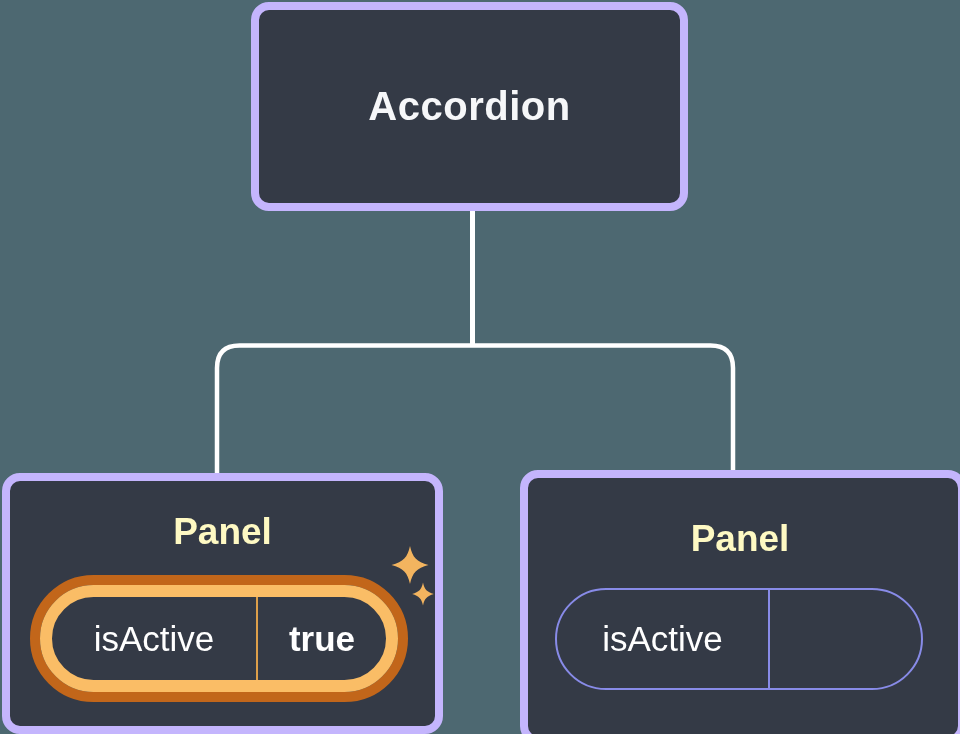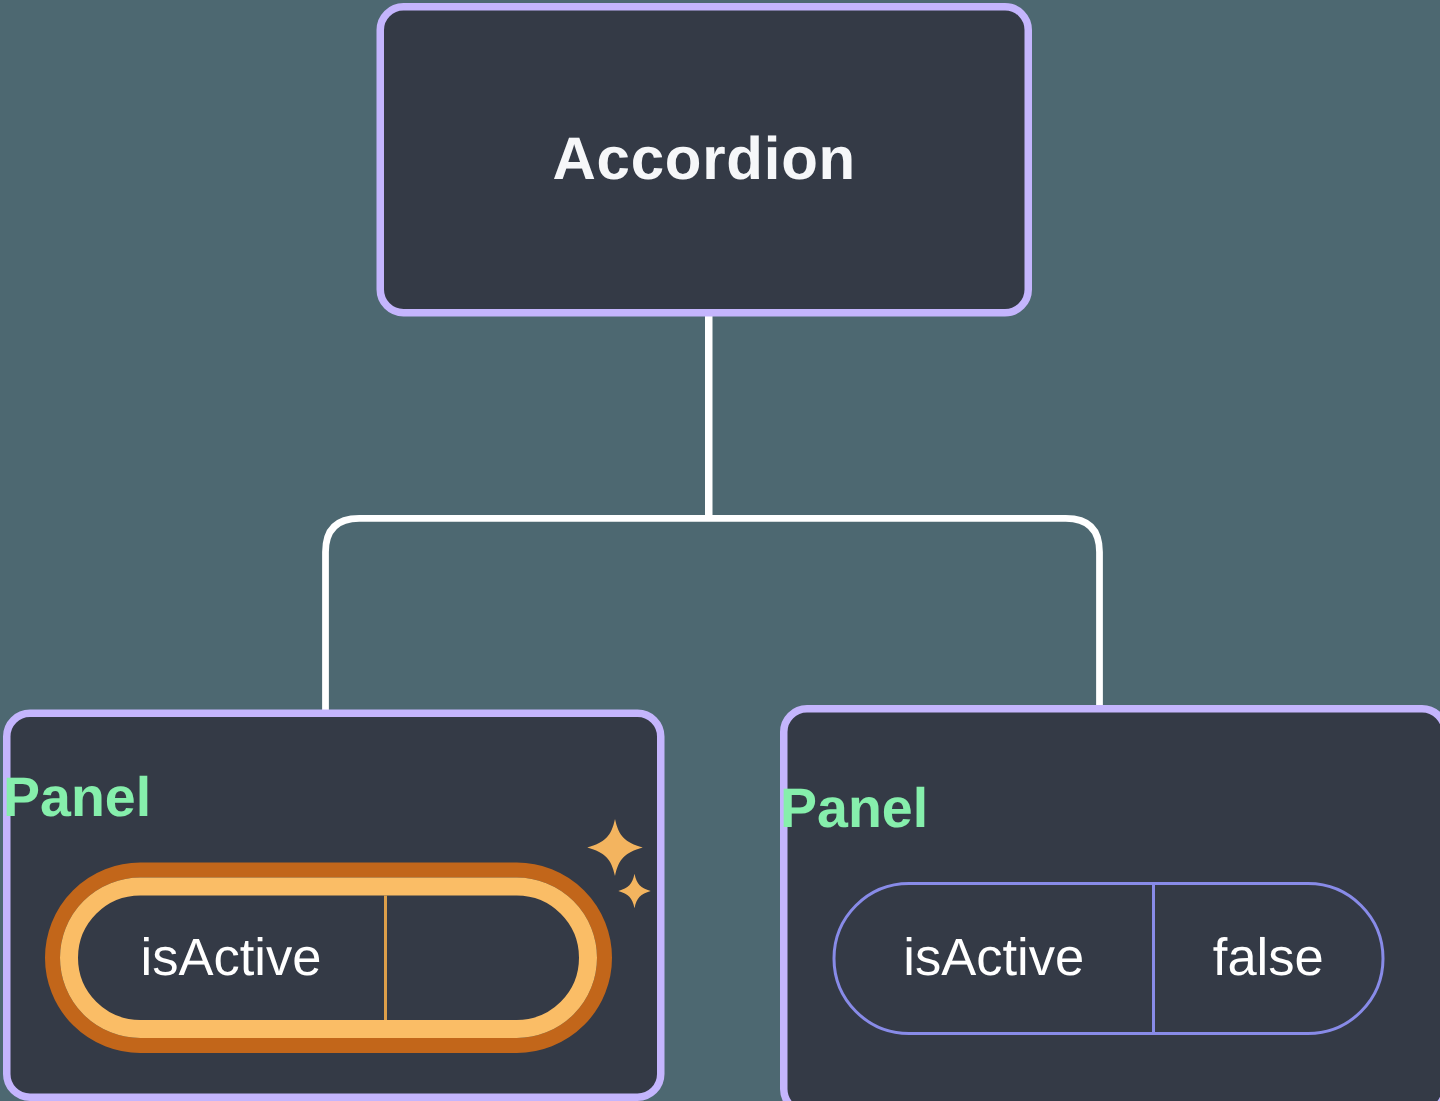--- a/index.html
+++ b/index.html
@@ -17,21 +17,21 @@
   .connector-svg{
     position:absolute;
     left:0; top:0;
     width:960px; height:734px;
     display:block;
   }
   .node{
     position:absolute;
     box-sizing:border-box;
     background:#343a46;
-    border:5px solid #c4b5fd;
+    border:8px solid #c4b5fd;
     border-radius:18px;
   }
   .node-accordion{
     left:251px; top:2px;
     width:437px; height:209px;
     display:flex; align-items:center; justify-content:center;
   }
   .node-title{
     color:#f6f7f9;
     font-size:40px;
@@ -42,22 +42,22 @@
     left:2px; top:473px;
     width:441px; height:261px;
   }
   .node-panel-right{
     left:520px; top:470px;
     width:446px; height:274px;
   }
   .panel-title{
     position:absolute;
     left:0; width:100%;
-    text-align:left;
-    color:#86efac;
+    text-align:center;
+    color:#fef9c3;
     font-size:37px;
     font-weight:600;
   }
   .panel-title-left{ top:511px; }
   .panel-title-right{ top:518px; }
 
   
   .pill-active-outer{
     position:absolute;
     left:30px; top:575px;
@@ -134,33 +134,33 @@
   </div>
 
   <div class="node node-panel-left"></div>
   <div class="panel-title panel-title-left" style="left:2px; width:441px;">Panel</div>
 
   <div class="pill-active-outer">
     <div class="pill-active-inner">
       <div class="cell-name">
         <span class="prop-text">isActive</span>
       </div>
+      <div class="cell-value">
+        <span class="prop-text prop-value-bold">true</span>
+      </div>
     </div>
   </div>
 
   <svg class="sparkles-svg" viewBox="385 542 55 66" xmlns="http://www.w3.org/2000/svg">
     <path fill="#f3b45f" d="M410 546 C412.5 557.5 416.5 561.5 428.5 565 C416.5 568.5 412.5 572.5 410 584 C407.5 572.5 403.5 568.5 391.5 565 C403.5 561.5 407.5 557.5 410 546 Z"></path>
     <path fill="#f3b45f" d="M423 582.5 C424.5 589.5 427 592 433.8 594 C427 596 424.5 598.5 423 605.5 C421.5 598.5 419 596 412.2 594 C419 592 421.5 589.5 423 582.5 Z"></path>
   </svg>
 
   <div class="node node-panel-right"></div>
   <div class="panel-title panel-title-right" style="left:520px; width:440px;">Panel</div>
 
   <div class="pill-plain">
     <div class="cell-name">
       <span class="prop-text">isActive</span>
     </div>
-    <div class="cell-value">
-      <span class="prop-text">false</span>
-    </div>
   </div>
 
 </div>
 
 </body></html>

